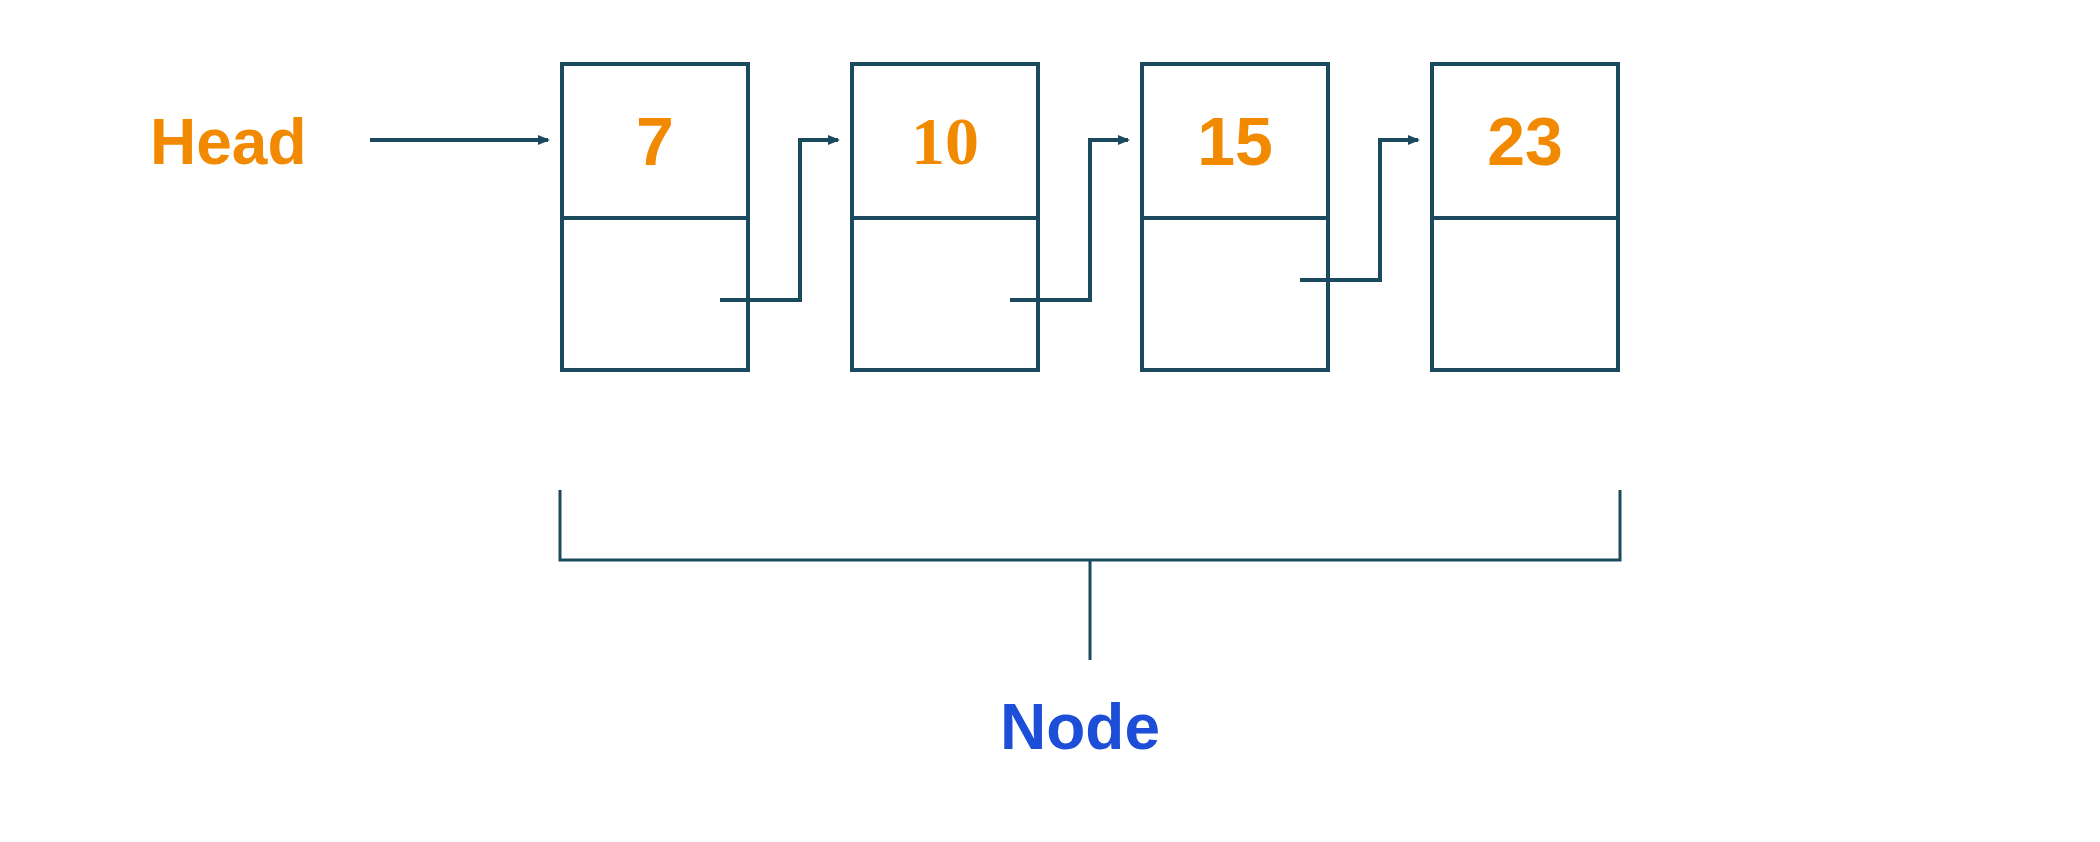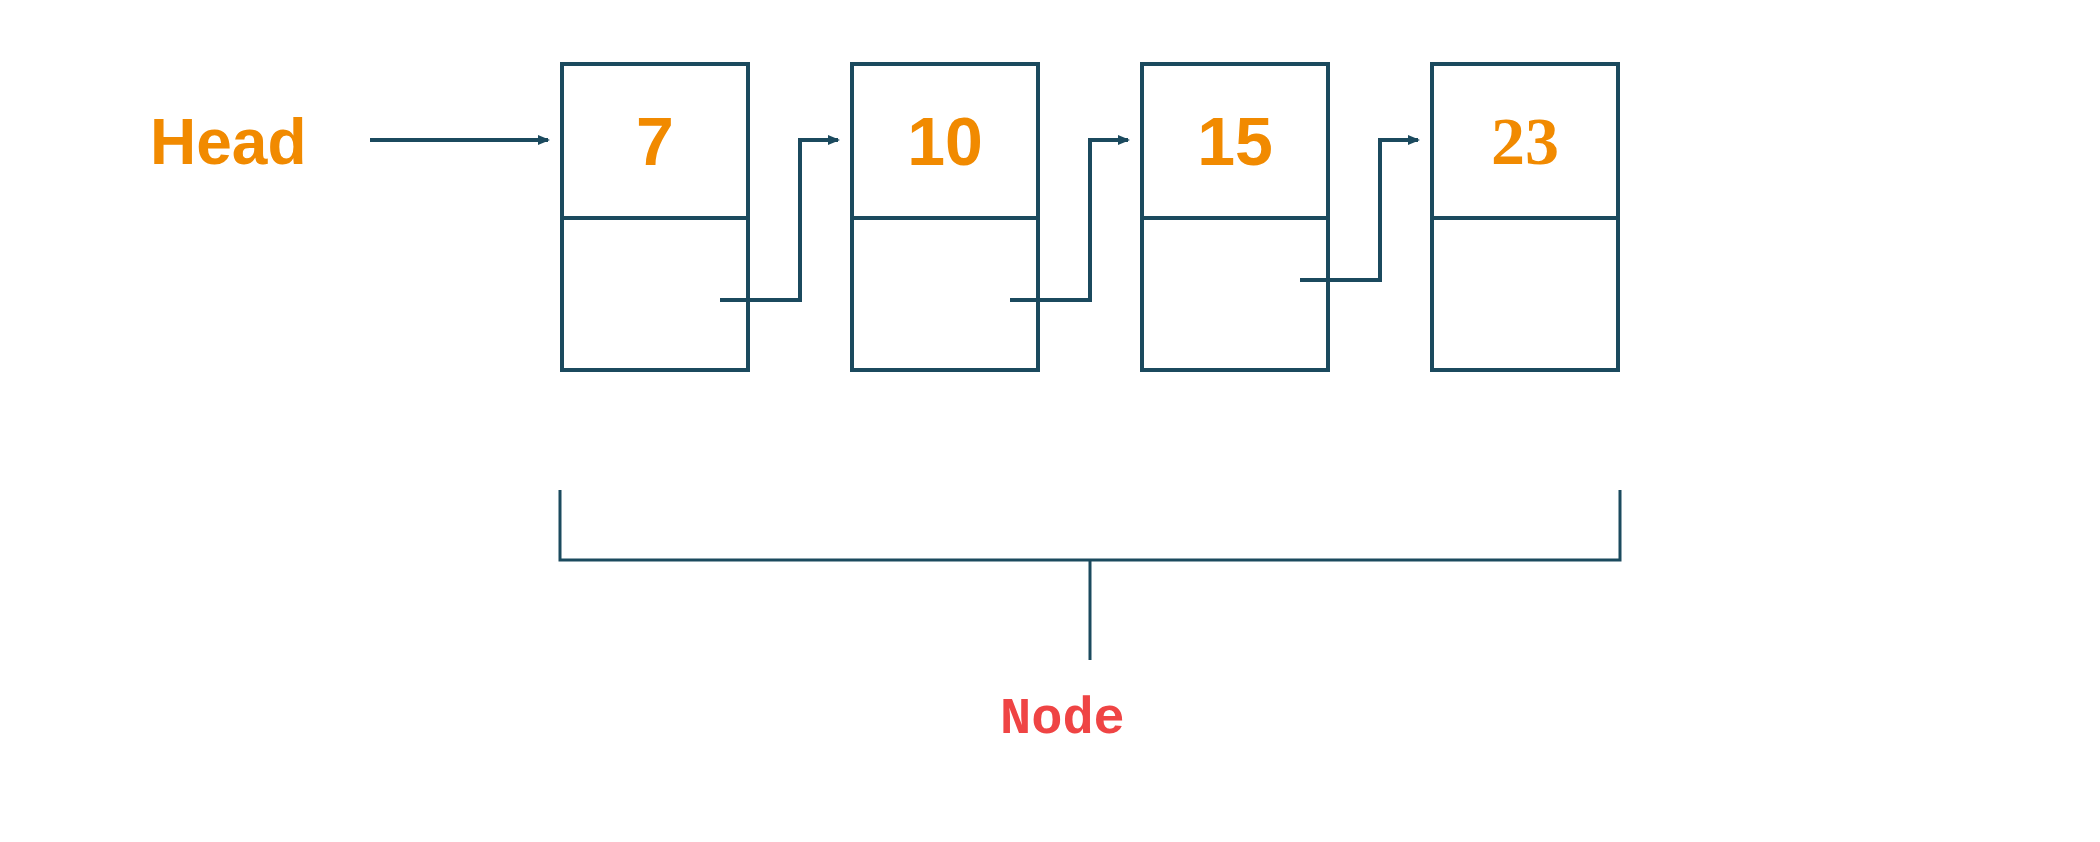--- a/index.html
+++ b/index.html
@@ -17,23 +17,22 @@
   }
   .head-label {
     position: absolute;
     font-weight: 800;
     font-size: 64px;
     color: #F18A00;
   }
   .node-label {
     position: absolute;
     font-weight: 800;
-    font-size: 52px;
-    color: #ef4444;
-    font-family: Liberation Mono, monospace;
+    font-size: 64px;
+    color: #1d4ed8;
   }
   .node {
     position: absolute;
     width: 190px;
     height: 310px;
     border: 4px solid #1B4A5E;
     box-sizing: border-box;
   }
   .node .divider {
     position: absolute;
@@ -69,31 +68,31 @@
 
 <div class="canvas">
 
   <div class="head-label" style="left:150px; top:105px;">Head</div>
 
   <div class="node" style="left:560px; top:62px;">
     <div class="value">7</div>
     <div class="divider"></div>
   </div>
 
-  <div class="node" style="left:850px; top:62px;">
+  <div class="node" style="left:850px; top:62px;font-family:Liberation Serif, serif;">
     <div class="value">10</div>
     <div class="divider"></div>
   </div>
 
   <div class="node" style="left:1140px; top:62px;padding-left:21px;">
     <div class="value">15</div>
     <div class="divider"></div>
   </div>
 
-  <div class="node" style="left:1430px; top:62px;font-family:Liberation Serif, serif;">
+  <div class="node" style="left:1430px; top:62px;">
     <div class="value">23</div>
     <div class="divider"></div>
   </div>
 
   <svg class="lines" viewBox="0 0 2100 842">
     <defs>
       <marker id="arrowhead" markerWidth="12" markerHeight="12" refX="10" refY="5" orient="auto" markerUnits="userSpaceOnUse">
         <path d="M0,0 L12,5 L0,10 Z" fill="#1B4A5E"></path>
       </marker>
     </defs>

